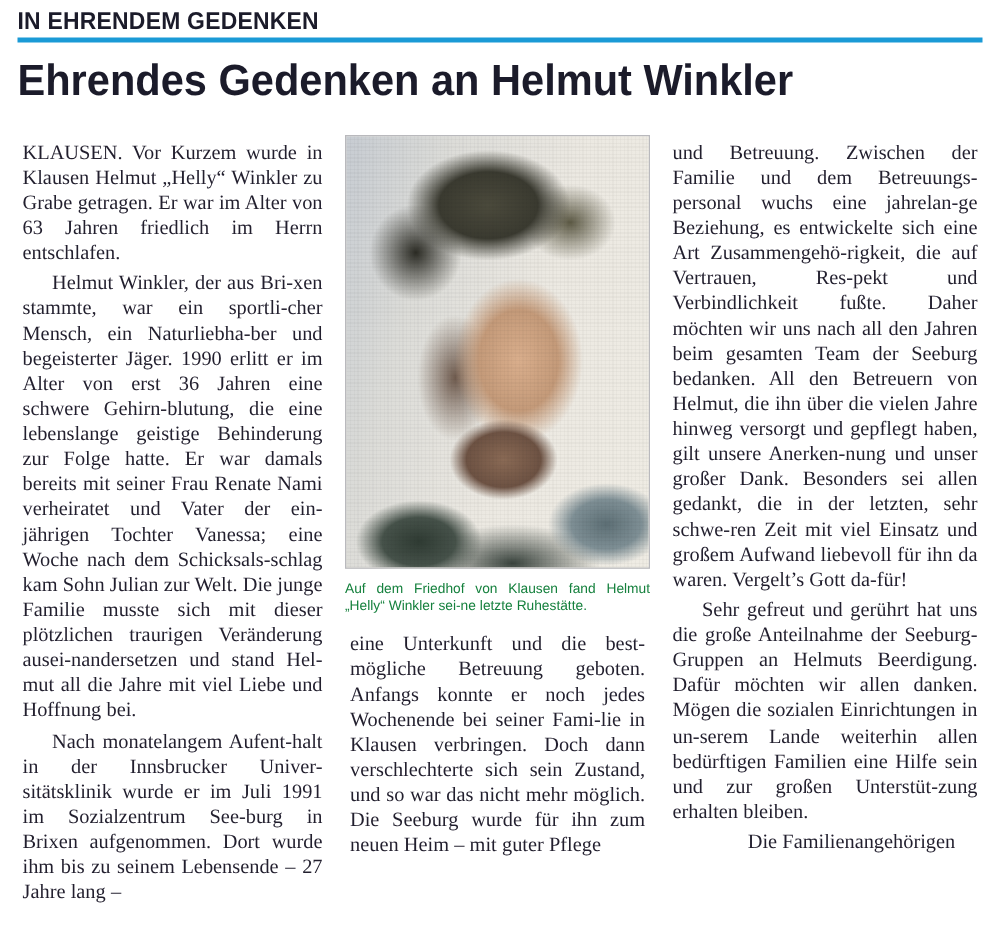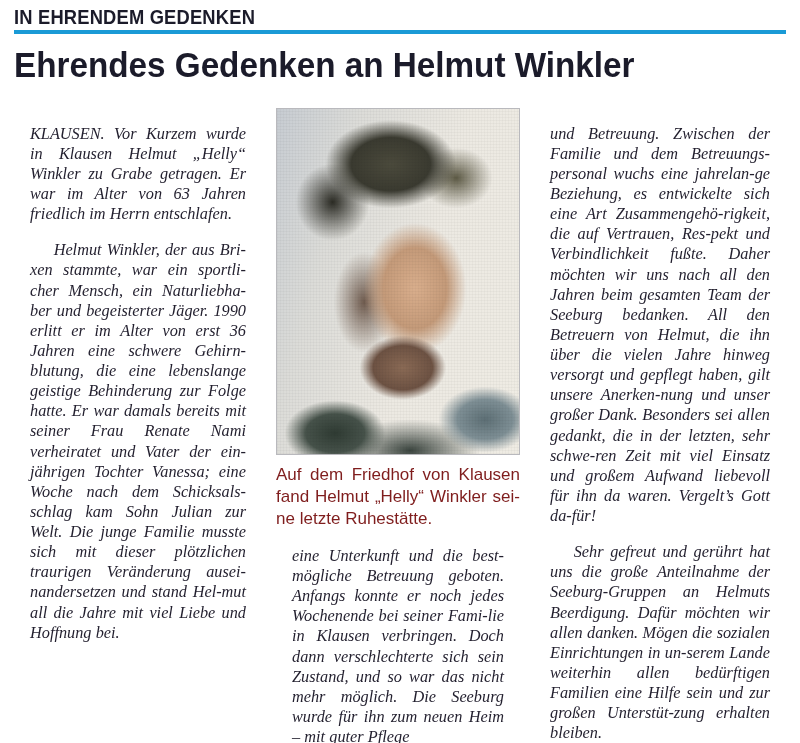--- a/index.html
+++ b/index.html
@@ -72,22 +72,21 @@
 
   .col {
     font-size: 16.3px;
     line-height: 1.235;
     text-align: justify;
     text-justify: inter-word;
     hyphens: manual;
     word-spacing: 0.1px;
   }
   .col p {
-    margin: 16px;
-    font-style: italic;
+    margin: 4px;
   }
   .col p + p {
     text-indent: 1.45em;
   }
   .col p.lead {
     text-indent: 0;
   }
   .col p.closing {
     text-indent: 2.6em;
     text-align: center;
@@ -130,23 +129,23 @@
     inset: 0;
     background-image:
       repeating-linear-gradient(0deg, rgba(0,0,0,0.035) 0 1px, rgba(255,255,255,0.02) 1px 3px),
       repeating-linear-gradient(90deg, rgba(0,0,0,0.03) 0 1px, rgba(255,255,255,0.02) 1px 3px);
     mix-blend-mode: multiply;
     opacity: 0.75;
   }
 
   .caption {
     font-family: "Liberation Sans Narrow", "Liberation Sans", sans-serif;
-    font-size: 17px;
+    font-size: 11px;
     line-height: 1.3;
-    color: #7f1d1d;
+    color: #15803d;
     text-align: justify;
     margin-top: 9px;
     hyphens: manual;
   }
 
   .col-2-body {
     margin-top: 13px;
   }
 </style>
 </head>
@@ -159,20 +158,21 @@
     <div class="kicker-rule"></div>
   </div>
 
   <h1 class="headline">Ehrendes Gedenken an Helmut Winkler</h1>
 
   <div class="columns">
 
     <div class="col">
       <p class="lead">KLAUSEN. Vor Kurzem wurde in Klausen Helmut „Helly“ Winkler zu Grabe getragen. Er war im Alter von 63 Jahren friedlich im Herrn entschlafen.</p>
       <p>Helmut Winkler, der aus Bri-xen stammte, war ein sportli-cher Mensch, ein Naturliebha-ber und begeisterter Jäger. 1990 erlitt er im Alter von erst 36 Jahren eine schwere Gehirn-blutung, die eine lebenslange geistige Behinderung zur Folge hatte. Er war damals bereits mit seiner Frau Renate Nami verheiratet und Vater der ein-jährigen Tochter Vanessa; eine Woche nach dem Schicksals-schlag kam Sohn Julian zur Welt. Die junge Familie musste sich mit dieser plötzlichen traurigen Veränderung ausei-nandersetzen und stand Hel-mut all die Jahre mit viel Liebe und Hoffnung bei.</p>
+      <p>Nach monatelangem Aufent-halt in der Innsbrucker Univer-sitätsklinik wurde er im Juli 1991 im Sozialzentrum See-burg in Brixen aufgenommen. Dort wurde ihm bis zu seinem Lebensende – 27 Jahre lang –</p>
     </div>
 
     <div class="col">
       <div class="photo-frame">
         <div class="photo"></div>
         <div class="photo-grain"></div>
       </div>
       <div class="caption">Auf dem Friedhof von Klausen fand Helmut „Helly“ Winkler sei-ne letzte Ruhestätte.</div>
       <div class="col-2-body">
         <p class="lead">eine Unterkunft und die best-mögliche Betreuung geboten. Anfangs konnte er noch jedes Wochenende bei seiner Fami-lie in Klausen verbringen. Doch dann verschlechterte sich sein Zustand, und so war das nicht mehr möglich. Die Seeburg wurde für ihn zum neuen Heim – mit guter Pflege</p>

